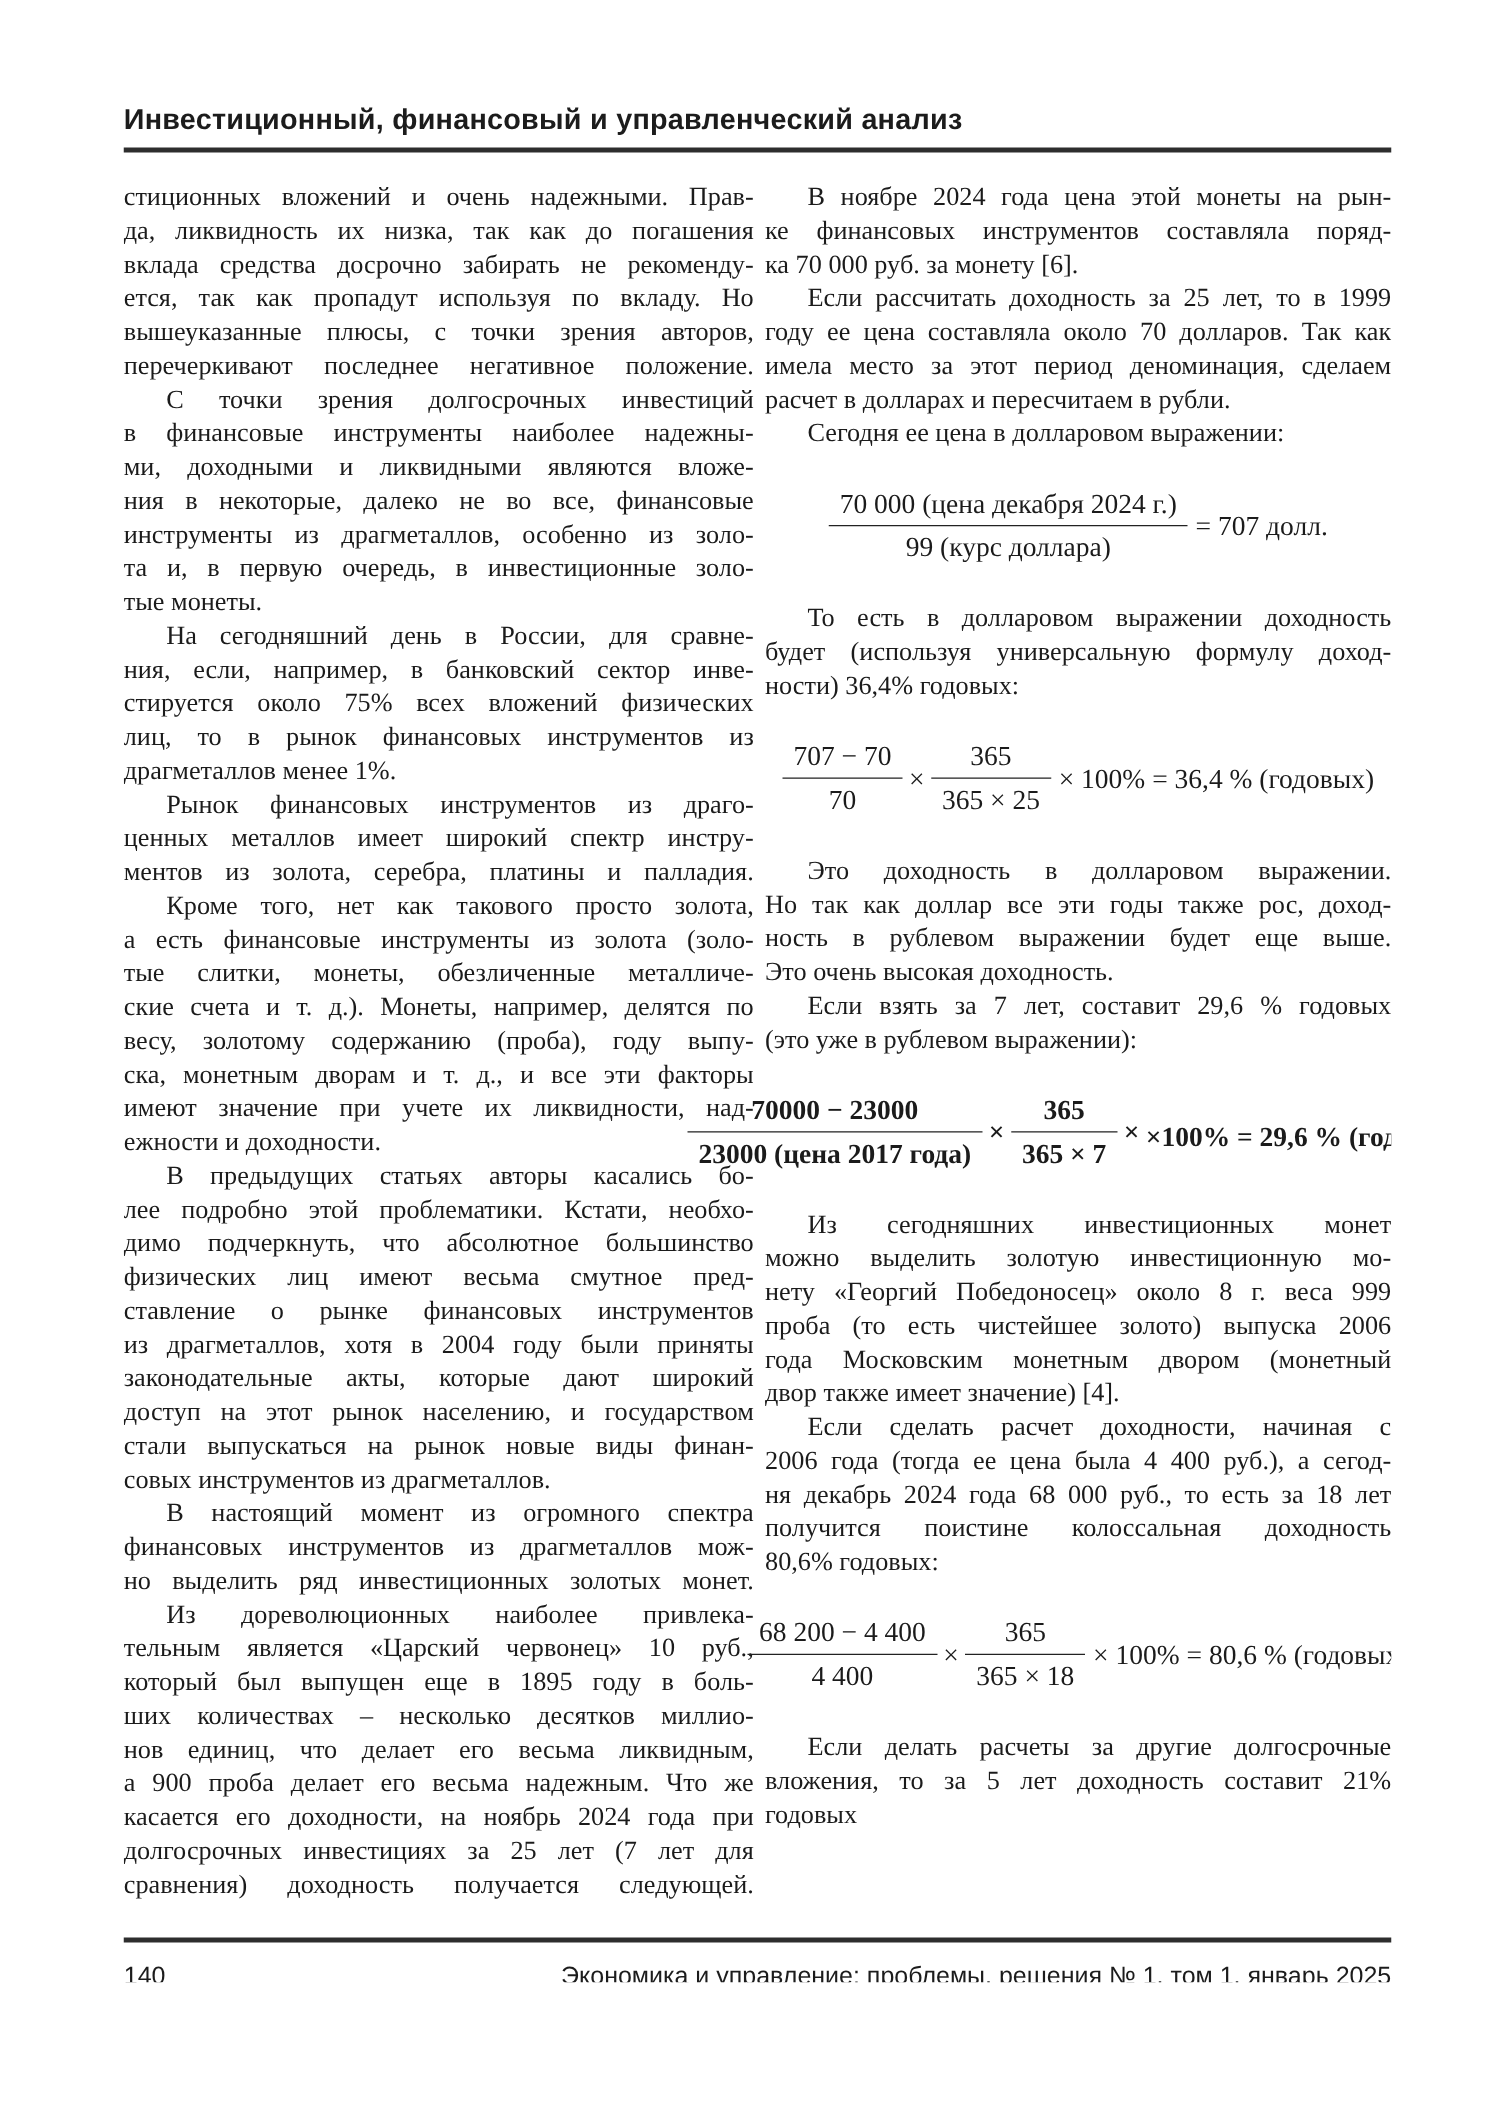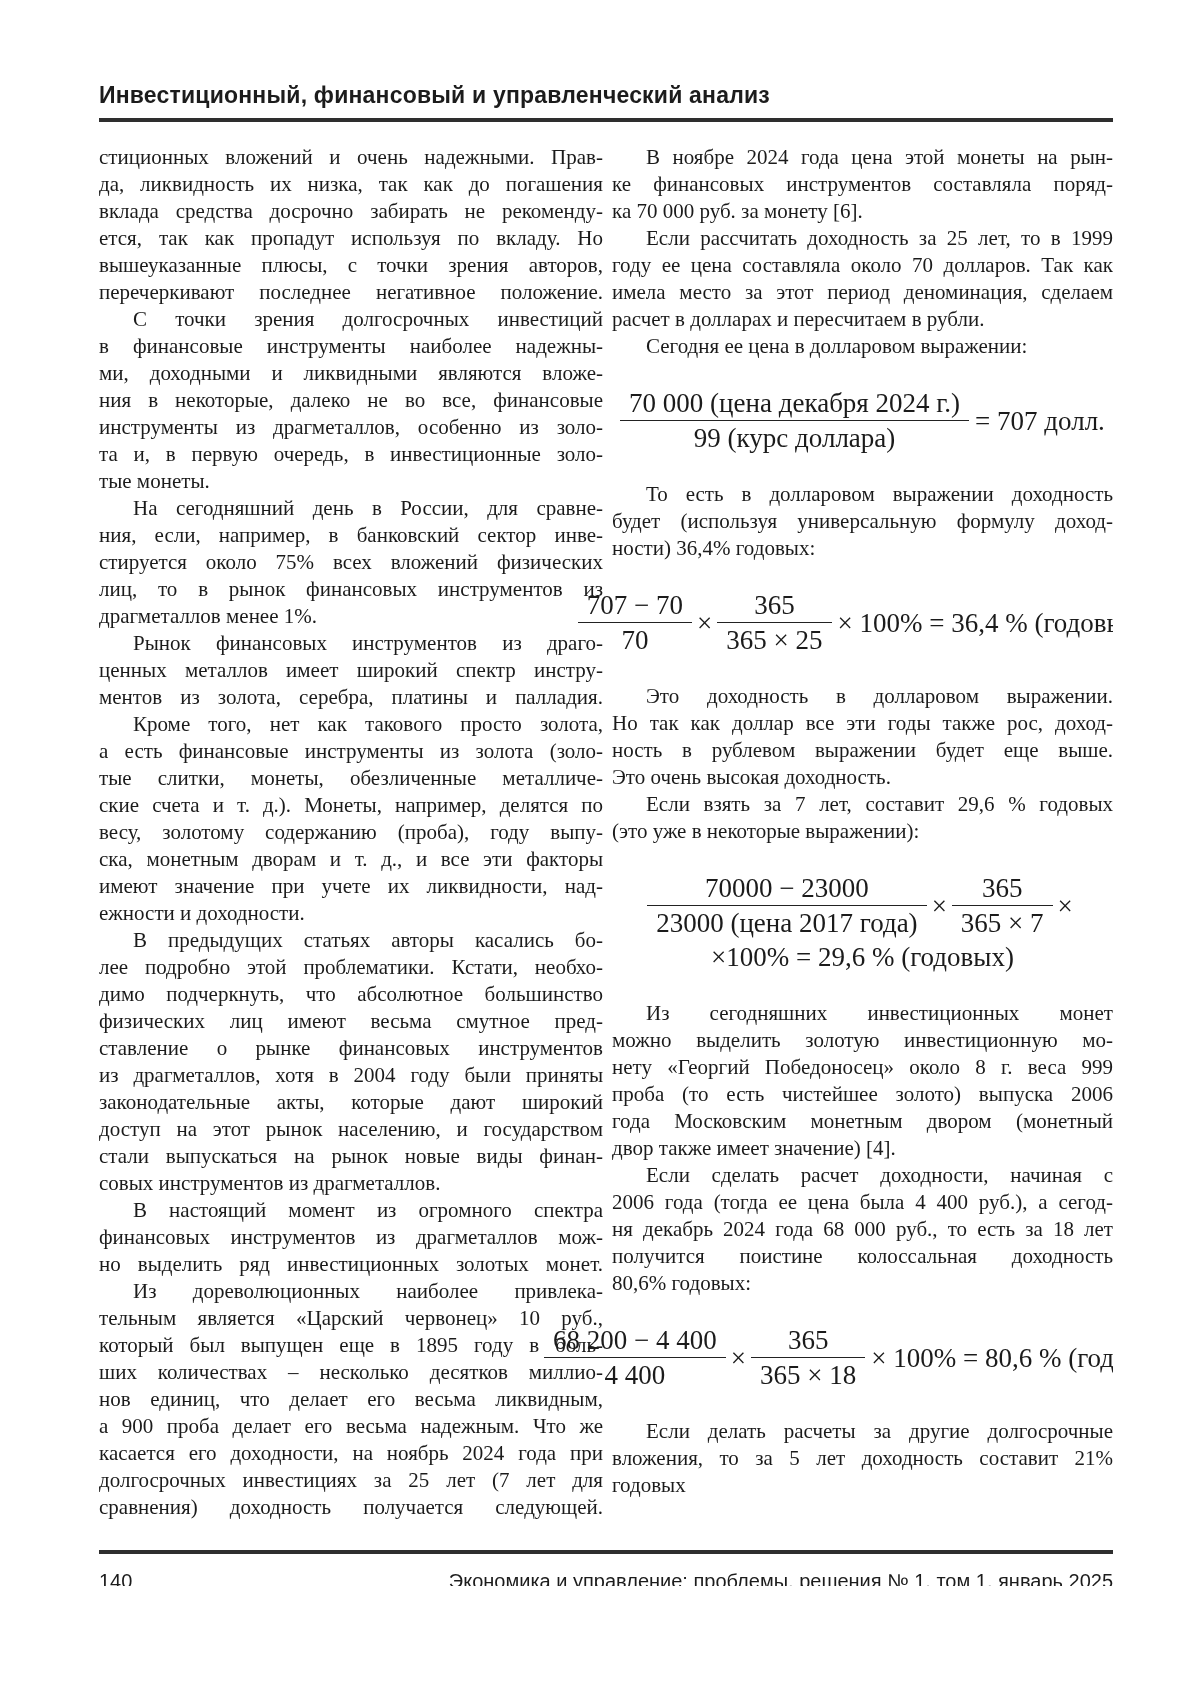--- a/index.html
+++ b/index.html
@@ -49,25 +49,25 @@
   }
   .par .ln.ln-last{
     text-align-last:left;
   }
   .par.indent .ln:first-child{ text-indent:34px; }
   .formula{
     display:flex;
     justify-content:center;
     align-items:center;
     margin:30px 0;
-    font-size:27px;
+    font-size:22px;
     line-height:26px;
     white-space:nowrap;
   }
-  .formula.multi{ flex-direction:column; }
+  .formula.multi{ flex-direction:row;font-weight:bold; }
   .formula .row{
     display:flex;
     justify-content:center;
     align-items:center;
   }
   .frac{ display:inline-block; text-align:center; }
   .frac .num{ display:block; border-bottom:1.5px solid #222; padding:0 9px 4px; }
   .frac .den{ display:block; padding:4px 9px 0; }
   .op{ padding:0 5px; }
   .rhs{ padding-left:6px; }
@@ -211,21 +211,21 @@
       </div>
 
       <div class="par indent">
           <div class="ln">Это доходность в долларовом выражении.</div>
           <div class="ln">Но так как доллар все эти годы также рос, доход-</div>
           <div class="ln">ность в рублевом выражении будет еще выше.</div>
           <div class="ln ln-last">Это очень высокая доходность.</div>
         </div>
       <div class="par indent">
           <div class="ln">Если взять за 7 лет, составит 29,6 % годовых</div>
-          <div class="ln ln-last">(это уже в некоторые выражении):</div>
+          <div class="ln ln-last">(это уже в рублевом выражении):</div>
         </div>
 
       <div class="formula multi">
         <div class="row">
           <span class="frac">
             <span class="num">70000 − 23000</span>
             <span class="den">23000 (цена 2017 года)</span>
           </span>
           <span class="op">×</span>
           <span class="frac">

